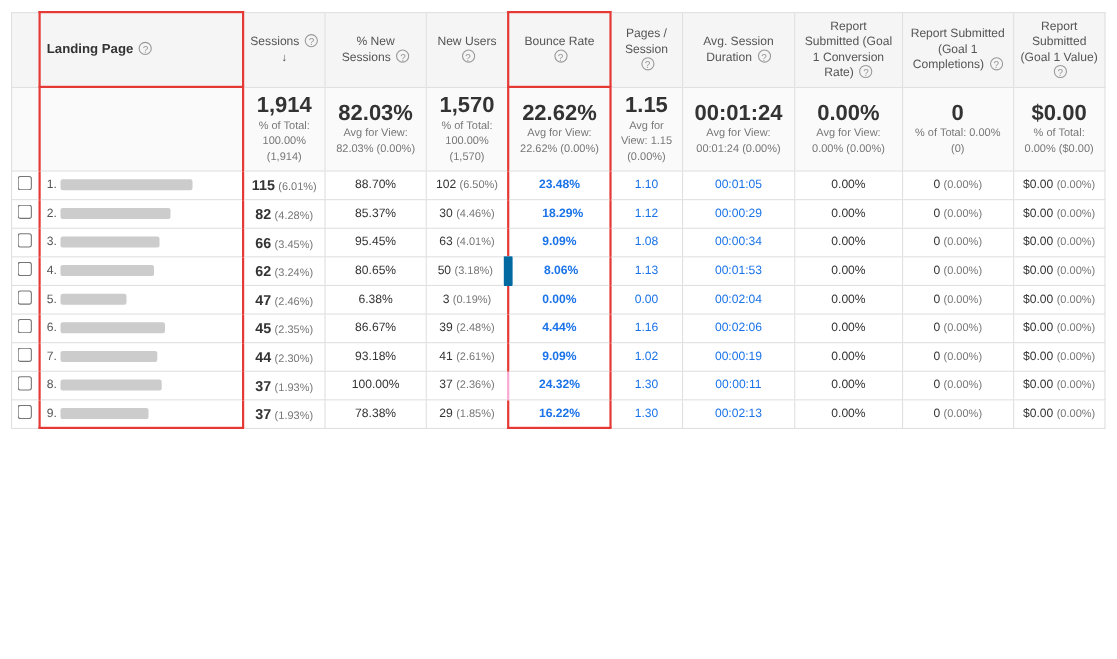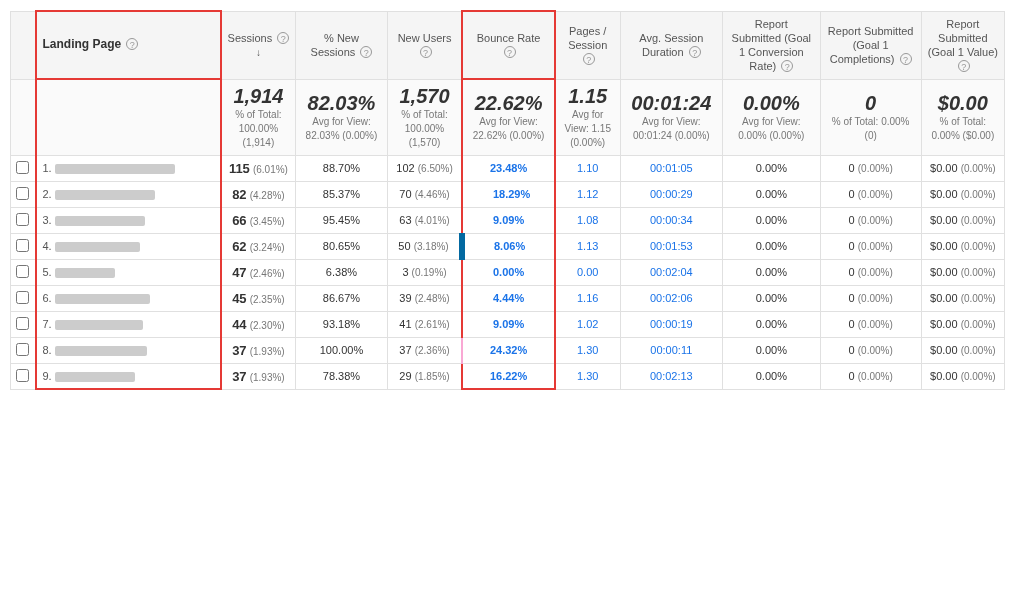--- a/index.html
+++ b/index.html
@@ -72,21 +72,20 @@
     .total-row td {
       background: #fafafa;
       font-size: 10px;
       color: #555;
     }
     .total-main {
       font-size: 20px;
       font-weight: bold;
       color: #333;
       display: block;
-      font-style: italic;
     }
     .total-sub {
       font-size: 10px;
       color: #777;
       display: block;
       line-height: 1.4;
     }
     .data-row td {
       font-size: 11px;
     }
@@ -268,21 +267,21 @@
         <td class="col-landing" style="border-left:2px solid #e53935; border-right:2px solid #e53935;">
           <span class="row-num">2.</span>
           <span class="blurred-link" style="width:100px;"></span>
         </td>
         <td>
           <span class="sessions-main">82</span>
           <span class="pct-small">(4.28%)</span>
         </td>
         <td>85.37%</td>
         <td>
-          <span>70</span>
+          <span>30</span>
           <span class="pct-small">(4.46%)</span>
         </td>
         <td style="border-left:2px solid #e53935; border-right:2px solid #e53935;padding-left:12px;">
           <span class="bounce-cell link-blue">18.29%</span>
         </td>
         <td>
           <span class="pages-blue">1.12</span>
         </td>
         <td>
           <span class="avg-session-blue">00:00:29</span>
@@ -341,21 +340,21 @@
         </td>
         <td>
           <span class="sessions-main">62</span>
           <span class="pct-small">(3.24%)</span>
         </td>
         <td>80.65%</td>
         <td>
           <span>50</span>
           <span class="pct-small">(3.18%)</span>
         </td>
-        <td style="border-left:6px solid #0369a1; border-right:2px solid #e53935;margin-left:16px;">
+        <td style="border-left:8px solid #0369a1; border-right:2px solid #e53935;margin-left:16px;">
           <span class="bounce-cell link-blue">8.06%</span>
         </td>
         <td>
           <span class="pages-blue">1.13</span>
         </td>
         <td>
           <span class="avg-session-blue">00:01:53</span>
         </td>
         <td>0.00%</td>
         <td>

